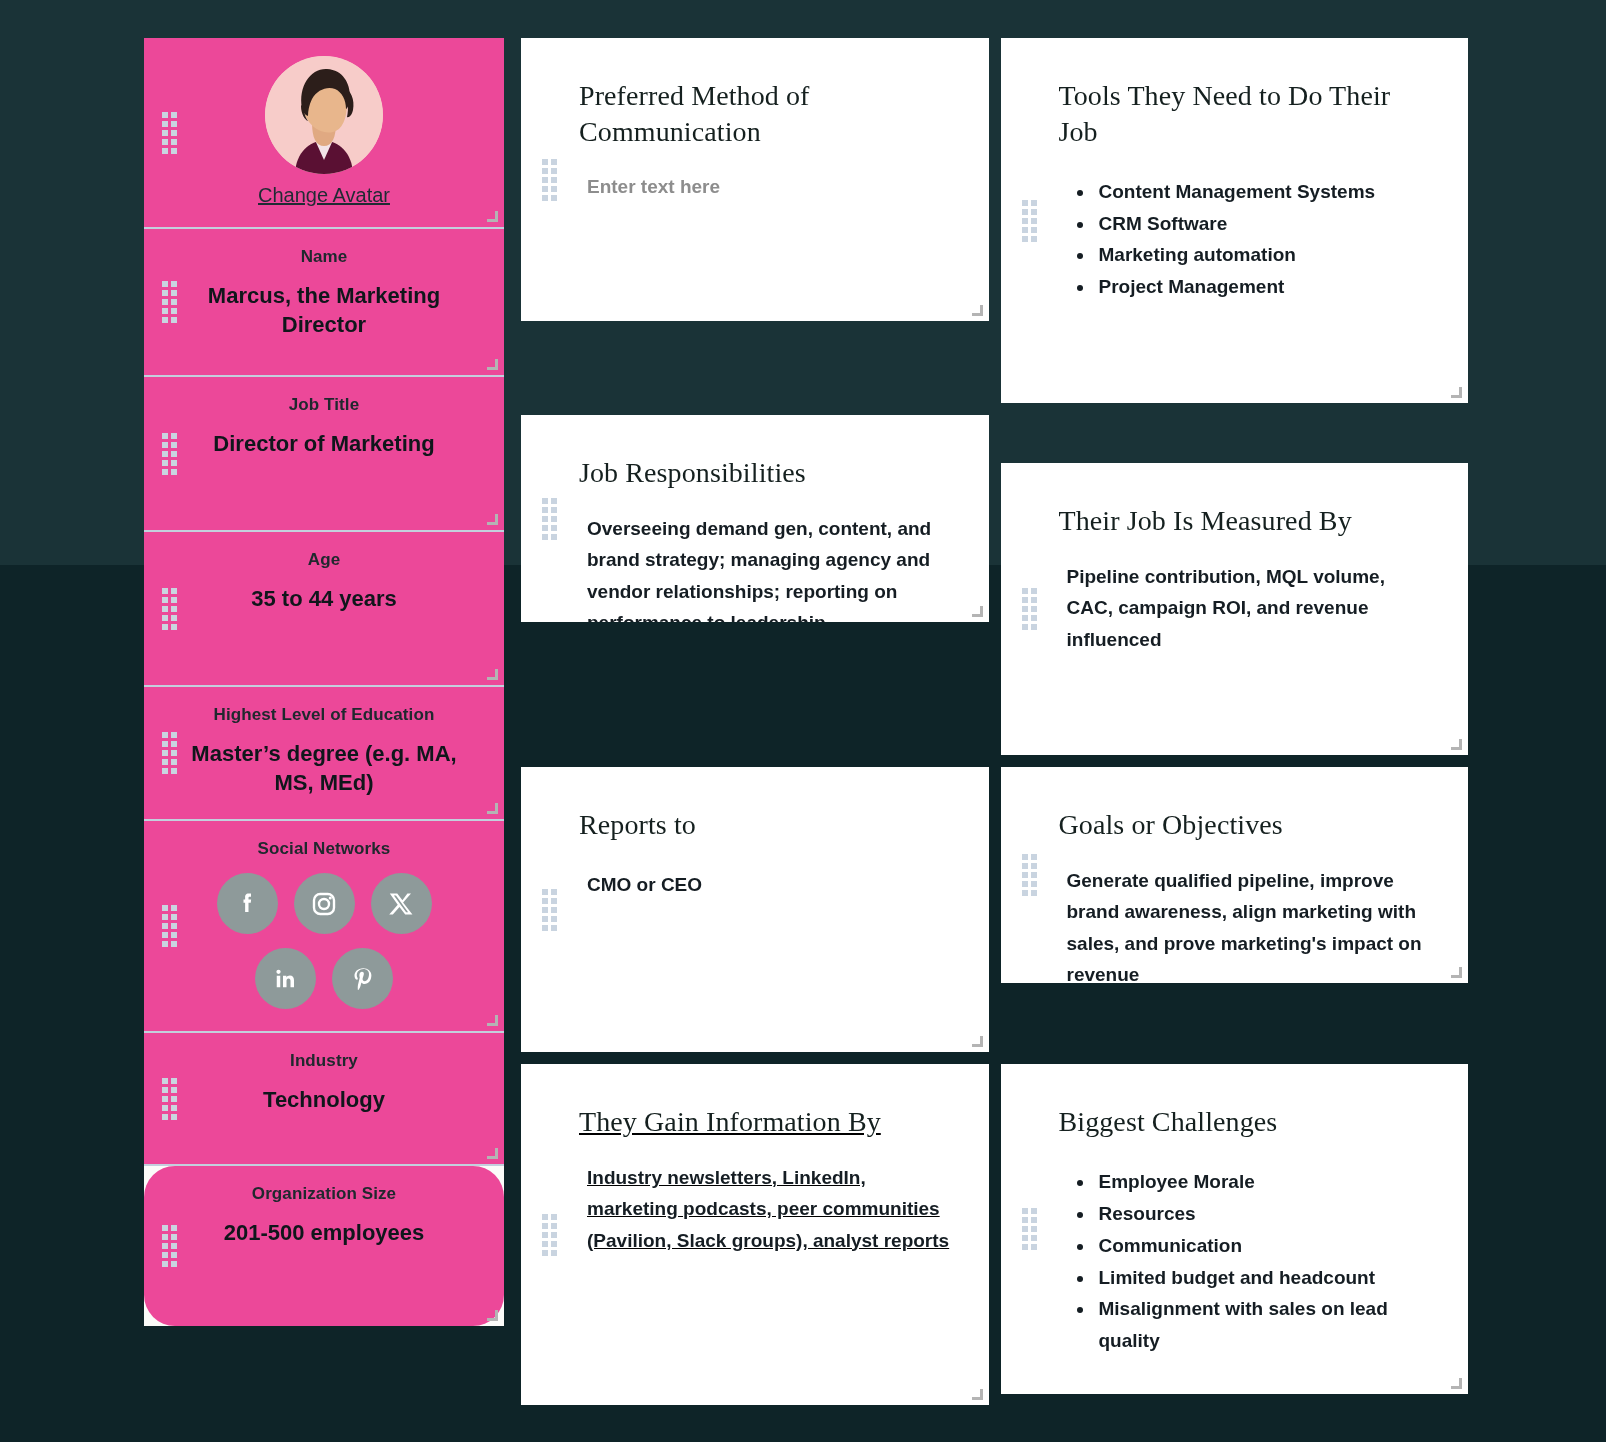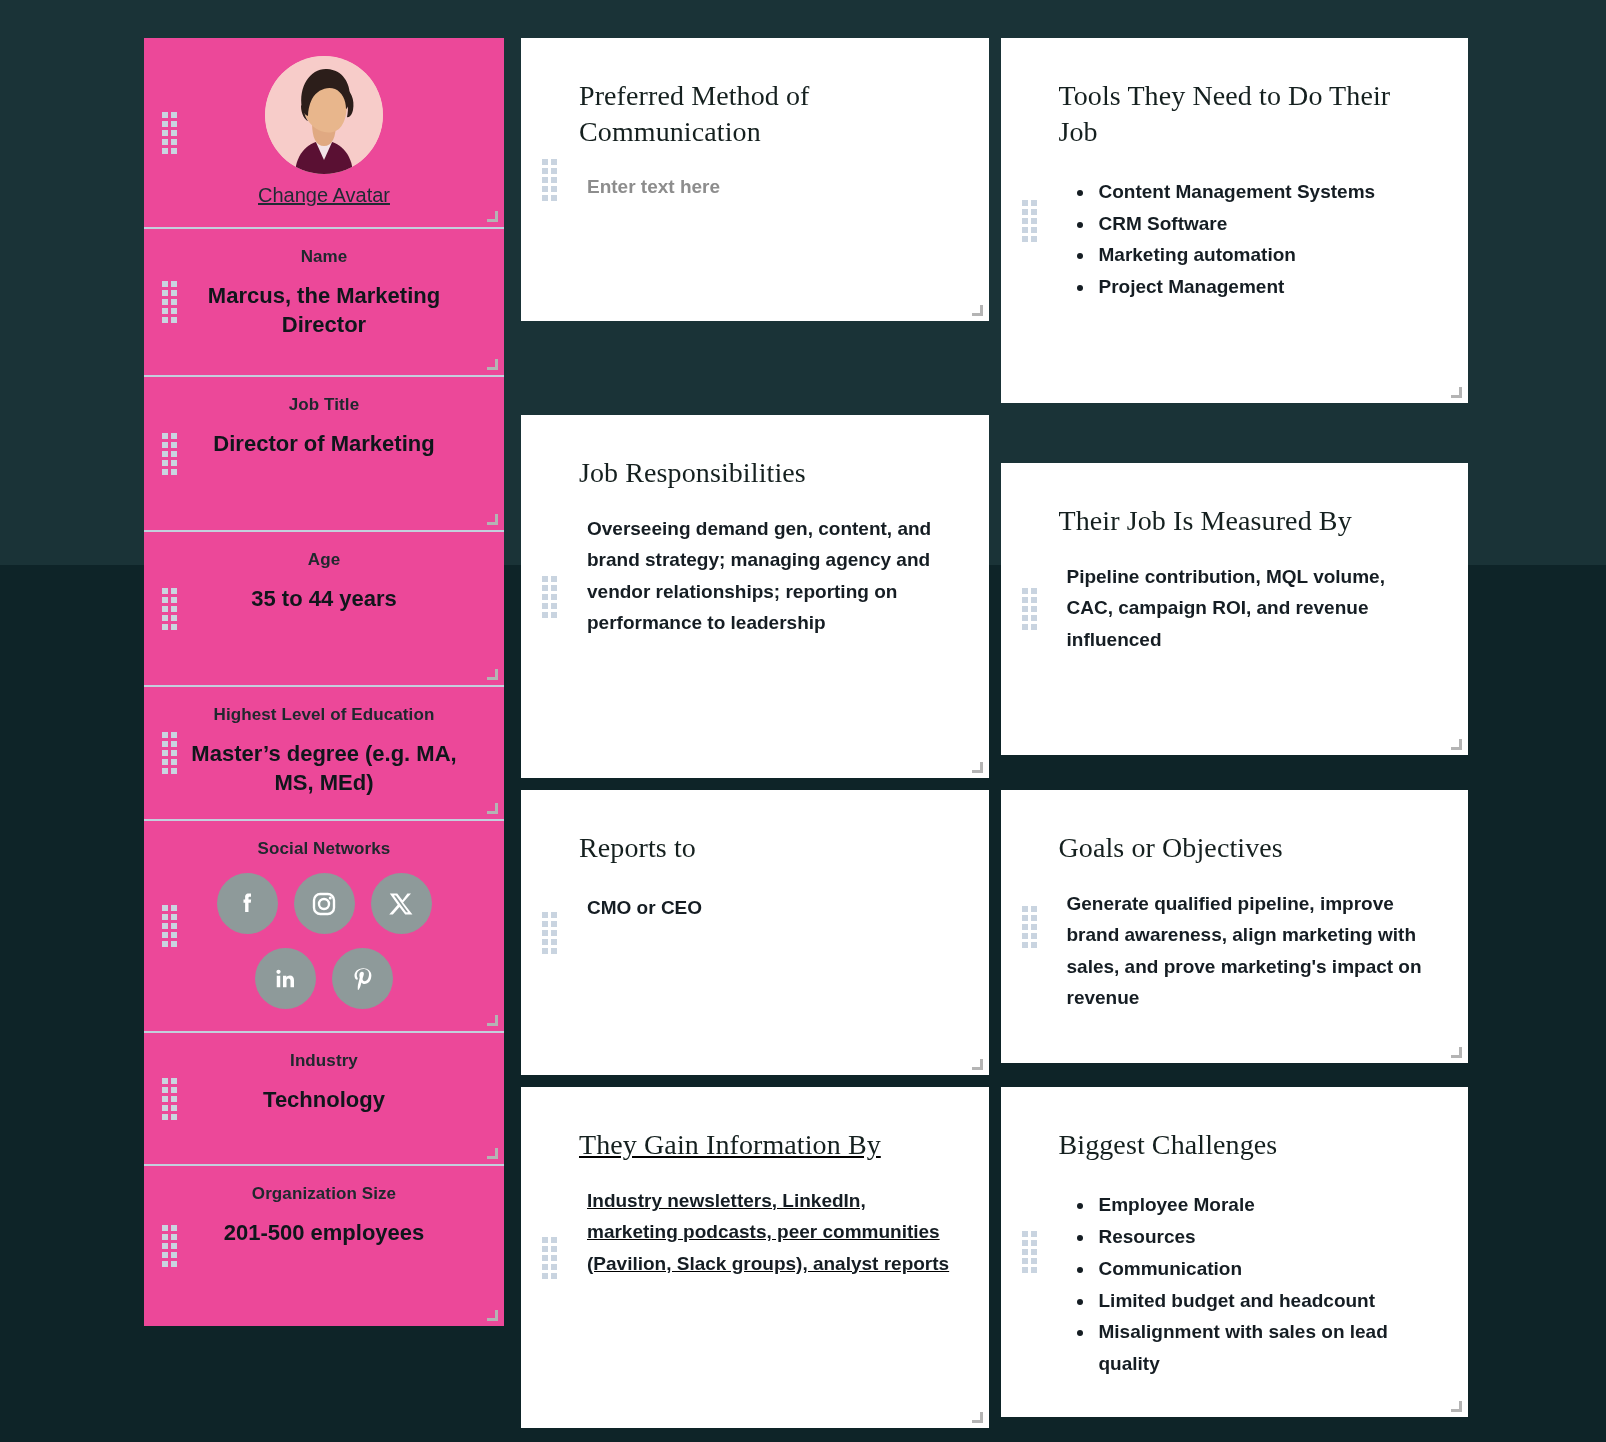--- a/index.html
+++ b/index.html
@@ -118,21 +118,21 @@
     color: #10161b;
     line-height: 1.32;
   }
 
   .card-name    { min-height: 148px; }
   .card-title   { min-height: 155px; }
   .card-age     { min-height: 155px; }
   .card-edu     { min-height: 115px; }
   .card-social  { min-height: 192px; }
   .card-industry{ min-height: 133px; }
-  .card-org     { min-height: 160px; }
+  .card-org     { min-height: 160px; border-radius: 31px; }
 
   
   .social-rows { margin-top: 4px; }
   .social-row {
     display: flex;
     justify-content: center;
     gap: 16px;
     margin-bottom: 14px;
   }
   .social-row:last-child { margin-bottom: 0; }
@@ -201,24 +201,24 @@
     font-size: 19px;
     font-weight: 700;
     color: #151d23;
     line-height: 1.68;
   }
   .card-list li { padding-left: 4px; }
 
   
   .c-comm      { height: 283px; }
   .c-tools     { height: 365px; }
-  .c-resp      { height: 363px; }
+  .c-resp      { height: 207px; }
   .c-measured  { height: 292px; margin-top: 48px; }
   .c-reports   { height: 285px; }
-  .c-goals     { height: 273px; }
+  .c-goals     { height: 216px; }
   .c-gain      { height: 341px; text-decoration: underline; }
   .c-challenge { height: 330px; }
 
   .c-comm .card-h, .c-reports .card-h { margin-bottom: 26px; }
   .c-tools .card-h, .c-challenge .card-h { margin-bottom: 26px; }
 
   
   .add-section {
     grid-column: 1 / span 2;
     margin-top: 34px;

